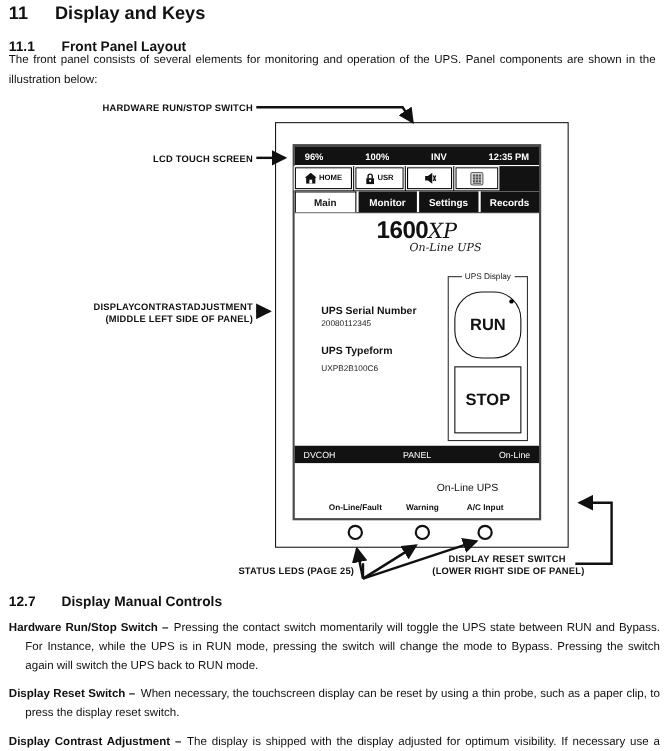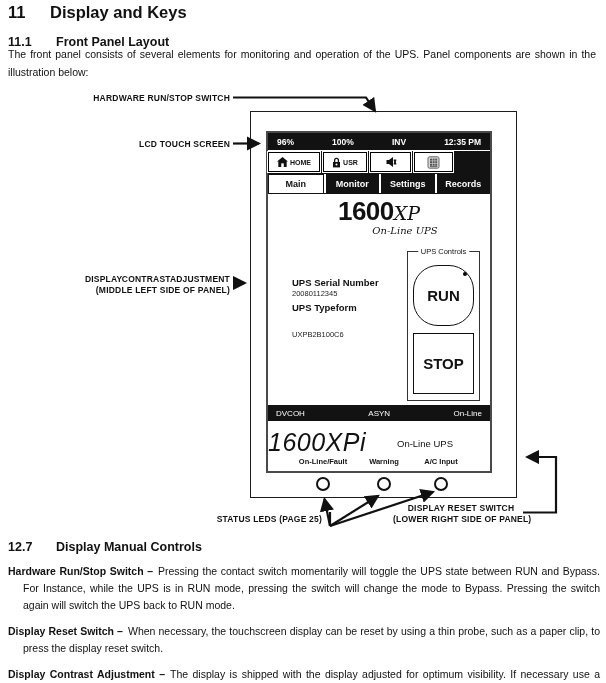--- a/index.html
+++ b/index.html
@@ -30,21 +30,21 @@
   .statusbar { height:17px; background:#121212; color:#fff; font-size:8.5px; font-weight:bold; display:flex; align-items:center; justify-content:space-between; padding:0 9px; }
   .iconrow { height:24px; background:#121212; border-top:1px solid #fff; display:flex; gap:3px; padding:1px 0 2px 0; }
   .icon-btn { background:#fff; border:1px solid #000; outline:1px solid #fff; display:flex; align-items:center; justify-content:center; gap:2px; font-size:7px; font-weight:bold; color:#111; }
   .icon-btn svg { display:block; }
   .tabrow { height:20px; display:flex; gap:2px; background:#fff; border-bottom:1.5px solid #111;justify-content:flex-end; }
   .tab { flex:1; display:flex; align-items:center; justify-content:center; font-size:9px; font-weight:bold; }
   .tab.active { background:#fff; color:#111; border:1.5px solid #111; border-bottom:none; }
   .tab.inactive { background:#121212; color:#fff; }
   .lcd-content { position:relative; height:211px; background:#fff; }
   .model-line { position:absolute; left:0; right:0; top:2px; text-align:center; }
-  .model-num { font-weight:bold; font-size:26px; letter-spacing:-.5px; }
+  .model-num { font-weight:bold; font-size:22px; letter-spacing:-.5px; }
   .model-xp { font-family:"DejaVu Serif", serif; font-style:italic; font-size:19px; }
   .model-sub { font-family:"DejaVu Serif", serif; font-style:italic; font-size:10px; margin-left:52px; margin-top:-2px; }
   .field-label { position:absolute; left:24px; font-size:9.5px; font-weight:bold; }
   .field-value { position:absolute; left:24px; font-size:7.5px; color:#222; }
   .group { position:absolute; left:139px; top:57px; width:73px; height:150px; border:1px solid #333; }
   .group-legend { position:absolute; top:-5px; left:50%; transform:translateX(-50%); background:#fff; padding:0 3px; font-size:7.5px; white-space:nowrap; }
   .lcd-btn { position:absolute; left:5px; width:61px; height:61px; border:1.5px solid #111; background:#fff; display:flex; align-items:center; justify-content:center; font-size:15px; font-weight:bold; }
   .run-btn { top:13px;border-radius:25px; }
   .stop-btn { top:81px; }
   .run-dot { position:absolute; top:6px; right:6px; width:4px; height:4px; background:#000; border-radius:50%; }
@@ -149,41 +149,40 @@
       <div class="tab inactive">Settings</div>
       <div class="tab inactive">Records</div>
     </div>
     <div class="lcd-content">
       <div class="model-line">
         <span class="model-num">1600</span><span class="model-xp">XP</span>
         <div class="model-sub">On-Line UPS</div>
       </div>
       <div class="field-label" style="top:83px;">UPS Serial Number</div>
       <div class="field-value" style="top:95px;">20080112345</div>
-      <div class="field-label" style="top:108px;">UPS Typeform</div>
+      <div class="field-label" style="top:120px;">UPS Typeform</div>
       <div class="field-value" style="top:136px;">UXPB2B100C6</div>
       <div class="group">
-        <div class="group-legend">UPS Controls</div>
+        <div class="group-legend">UPS Display</div>
         <div class="lcd-btn run-btn">
           <span class="run-dot"></span>
           <span>RUN</span>
         </div>
         <div class="lcd-btn stop-btn">
           <span>STOP</span>
         </div>
       </div>
     </div>
     <div class="lcd-footer">
       <span>DVCOH</span>
-      <span>ASYN</span>
+      <span>PANEL</span>
       <span>On-Line</span>
     </div>
   </div>
 
-  <div class="panel-model">1600XPi</div>
   <div class="panel-model-sub">On-Line UPS</div>
 
   <div class="led-label" style="left:283px;">On-Line/Fault</div>
   <div class="led-label" style="left:344px;">Warning</div>
   <div class="led-label" style="left:401px;">A/C Input</div>
   <div class="led" style="left:316px;"></div>
   <div class="led" style="left:377px;"></div>
   <div class="led" style="left:434px;"></div>
 
   <svg class="overlay" width="606" height="683" viewBox="0 0 606 683">

